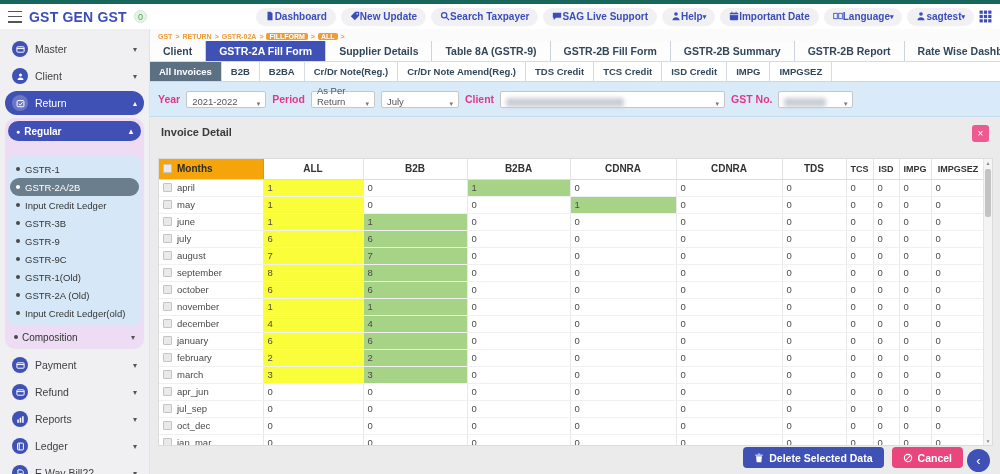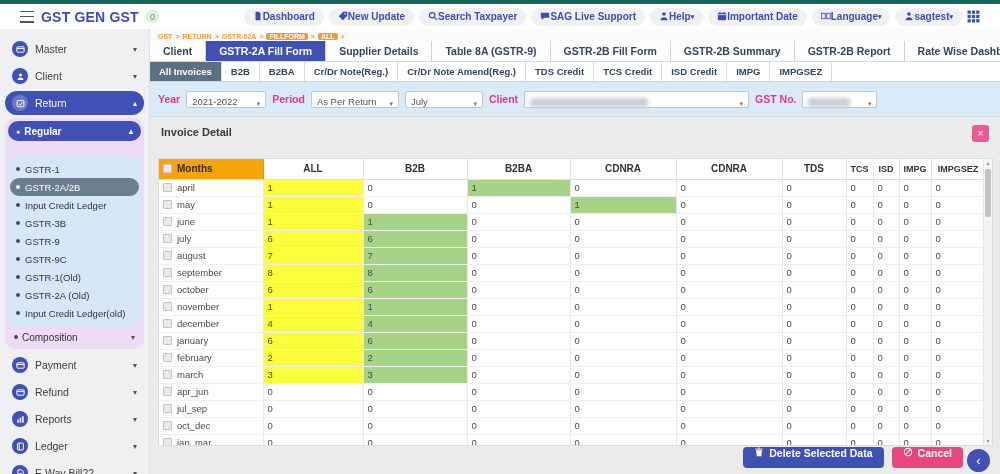--- a/index.html
+++ b/index.html
@@ -1,18 +1,18 @@
 <!DOCTYPE html>
 <html><head>
 <meta charset="utf-8">
 <style>
   *{margin:0;padding:0;box-sizing:border-box;font-family:"Liberation Sans",sans-serif;}
   html,body{width:1000px;height:474px;overflow:hidden;background:#fff;}
   .topstrip{height:4px;background:#17665c;}
-  .header{height:25px;display:flex;align-items:center;padding:0 20px;background:#fff;gap:7px;}
+  .header{height:25px;display:flex;align-items:center;padding:0 8px;background:#fff;gap:7px;}
   .burger{width:14px;height:12px;display:flex;flex-direction:column;justify-content:space-between;cursor:pointer;}
   .burger i{display:block;height:1.6px;background:#555;}
   .brand{font-size:14px;font-weight:bold;color:#3b4dba;letter-spacing:.2px;}
   .badge0{width:13px;height:13px;border-radius:50%;background:#e4f3e5;color:#53a158;font-size:9px;display:flex;align-items:center;justify-content:center;border:1px solid #cfe8d1;}
   .topnav{margin-left:auto;display:flex;align-items:center;gap:5px;}
   .pill{display:flex;align-items:center;background:#f1f1f4;border:none;border-radius:10px;height:18px;padding:0 9px;color:#3b4dba;font-size:10px;font-weight:bold;cursor:pointer;white-space:nowrap;}
   .pill svg{width:10px;height:10px;flex:none;}
   .car{font-size:7px;line-height:1;}
   .icbtn{background:none;border:none;color:#3b4dba;cursor:pointer;display:flex;align-items:center;}
   .icbtn svg{width:13px;height:13px;}
@@ -61,21 +61,21 @@
   .grid td{height:17px;font-size:9.5px;color:#4a4a4a;border-right:1px solid #e8e8e8;border-bottom:1px solid #f0f0f0;padding:0 4px;background:#fff;white-space:nowrap;overflow:hidden;}
   .cb{width:9px;height:9px;background:#e9e9e9;border:1px solid #c4c4c4;border-radius:1px;display:inline-block;margin-right:5px;vertical-align:-1px;cursor:pointer;}
   .hl-y{background:#fafd3a !important;}
   .hl-g{background:#a7d387 !important;}
   .vscroll{position:absolute;top:0;right:0;width:9px;height:100%;background:#f4f4f4;border-left:1px solid #e4e4e4;cursor:pointer;}
   .vscroll .arr{position:absolute;left:0;width:100%;text-align:center;font-size:5px;color:#8a8a8a;line-height:8px;}
   .vscroll .arr.up{top:0;}
   .vscroll .arr.dn{bottom:0;}
   .vthumb{position:absolute;top:10px;left:1px;width:6px;height:48px;background:#c3c3c3;border-radius:2px;}
   .fbtns{position:absolute;bottom:6px;right:37px;display:flex;gap:8px;}
-  .fbtn{display:flex;gap:5px;border:none;border-radius:4px;color:#fff;font-size:10.5px;font-weight:bold;height:21px;padding:0 11px;cursor:pointer;white-space:nowrap;}
+  .fbtn{display:flex;align-items:center;gap:5px;border:none;border-radius:4px;color:#fff;font-size:10.5px;font-weight:bold;height:21px;padding:0 11px;cursor:pointer;white-space:nowrap;}
   .fbtn svg{width:10px;height:10px;}
   .btn-del{background:#3f51b5;}
   .btn-cancel{background:#e8467c;}
   .collapse{position:absolute;bottom:2px;right:10px;width:23px;height:23px;border-radius:50%;background:#3f51b5;color:#fff;border:none;font-size:13px;line-height:1;cursor:pointer;}
 </style>
 </head>
 <body>
 
 <div class="topstrip"></div>
 
@@ -334,21 +334,21 @@
         <div class="subtab">IMPGSEZ</div>
       </div>
 
     <div class="filterbar">
       <span class="flabel">Year</span>
       <span class="fselect" style="width:80px">
         <span>2021-2022</span>
           <span class="car">▾</span>
       </span>
       <span class="flabel">Period</span>
-      <span class="fselect" style="width:88px">
+      <span class="fselect" style="width:64px">
         <span>As Per Return</span>
           <span class="car">▾</span>
       </span>
       <span class="fselect" style="width:78px">
         <span>July</span>
           <span class="car">▾</span>
       </span>
       <span class="flabel">Client</span>
       <span class="fselect" style="width:225px">
         <span class="redact" style="width:118px"></span>

